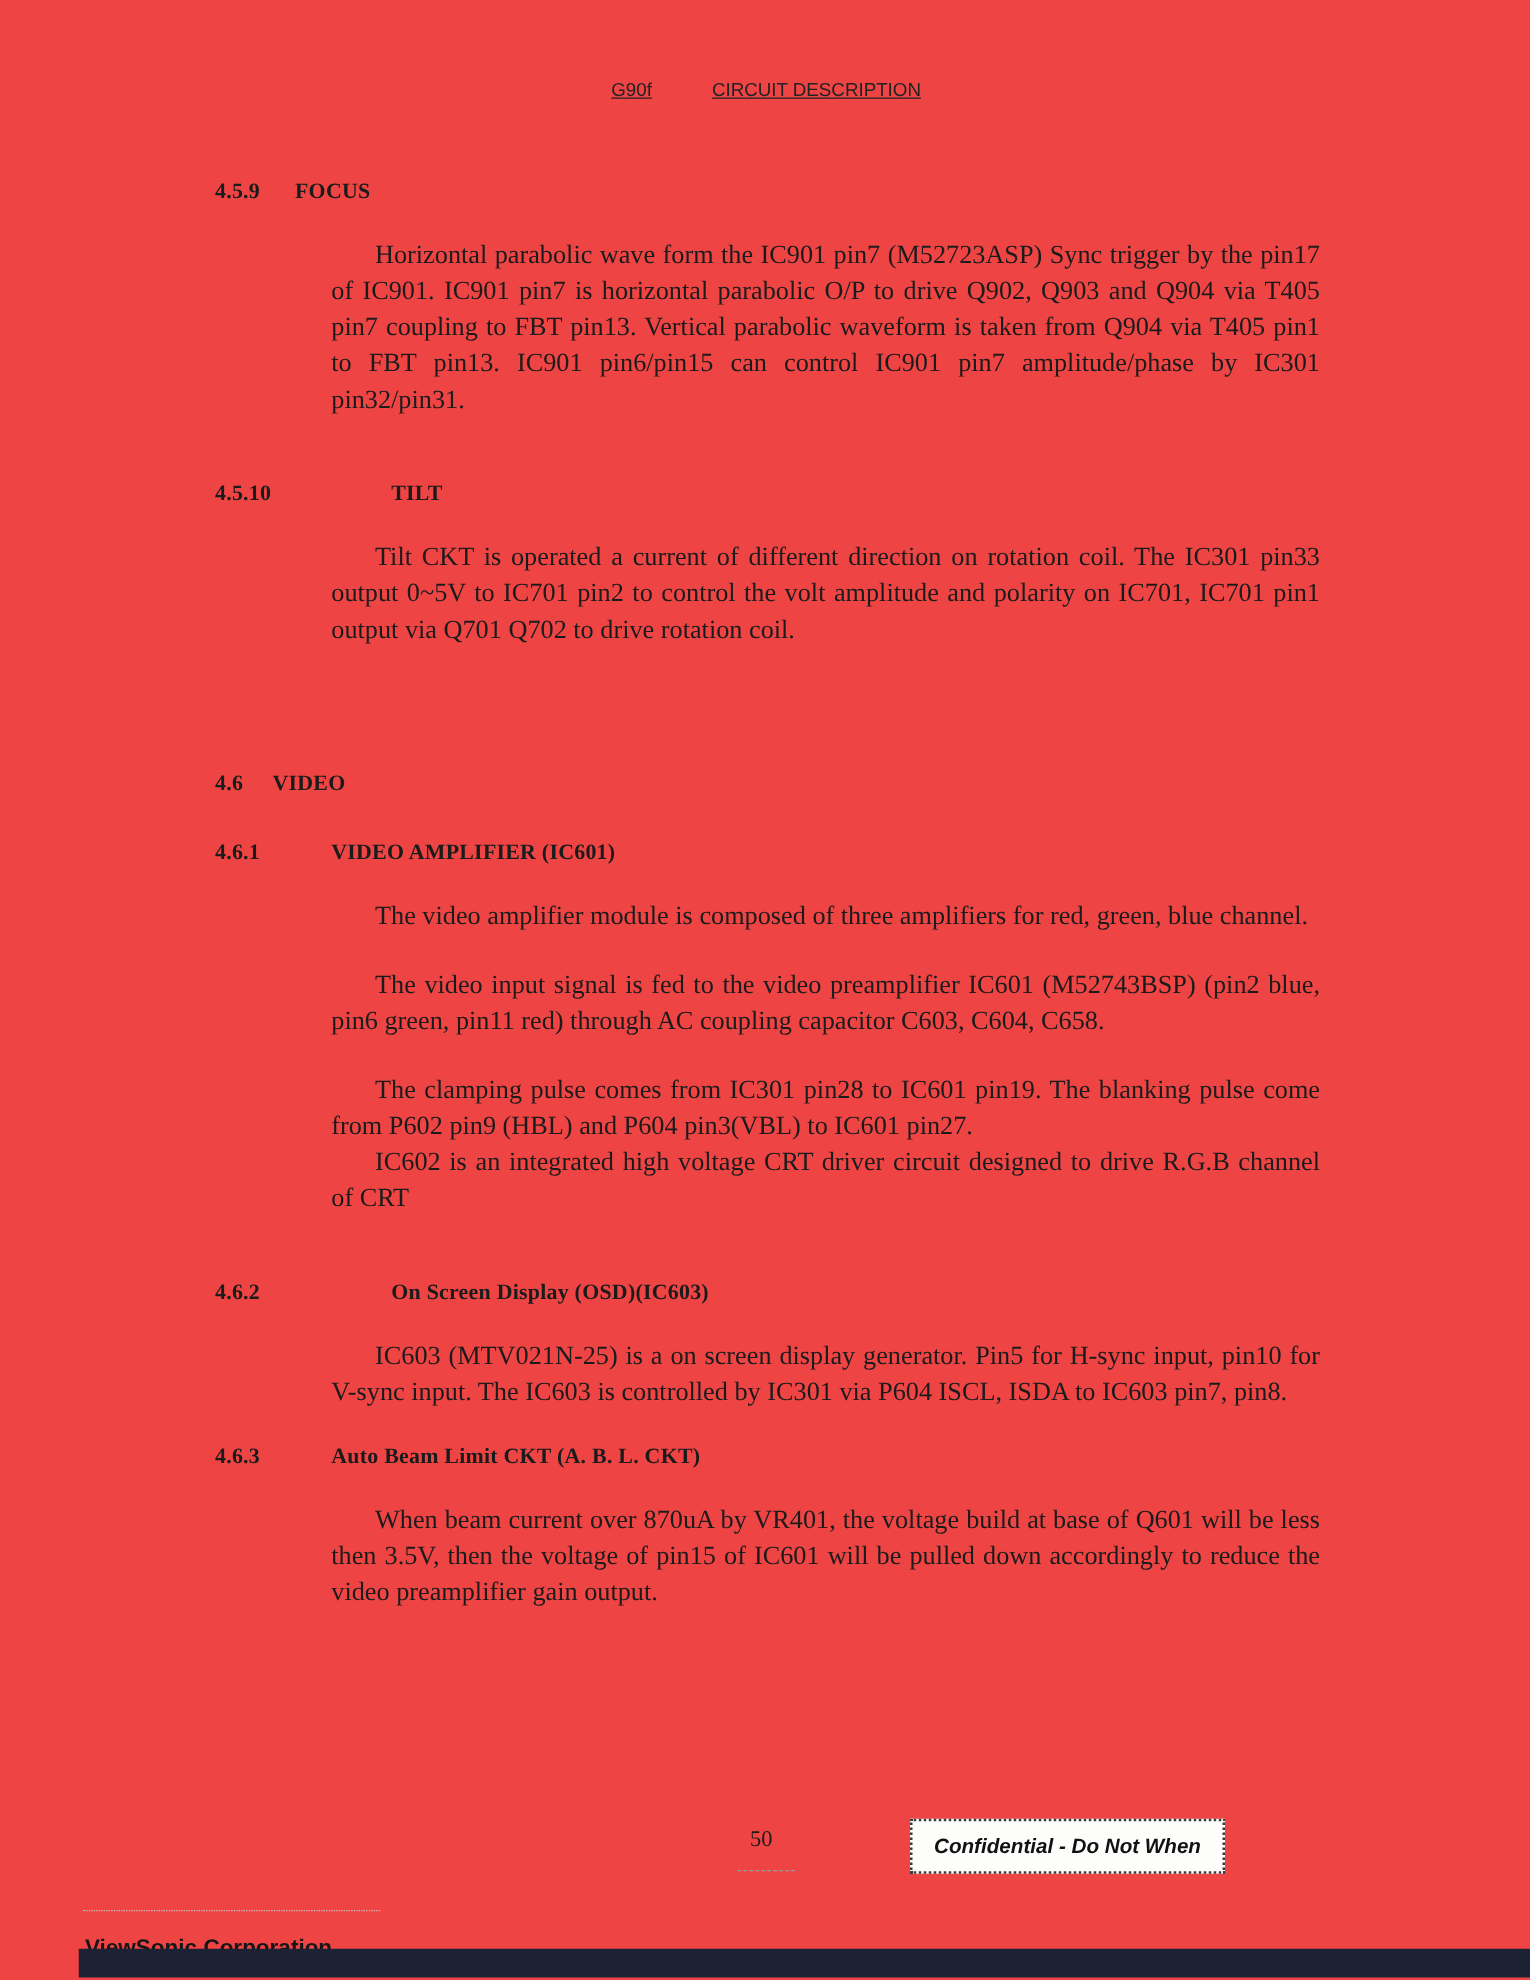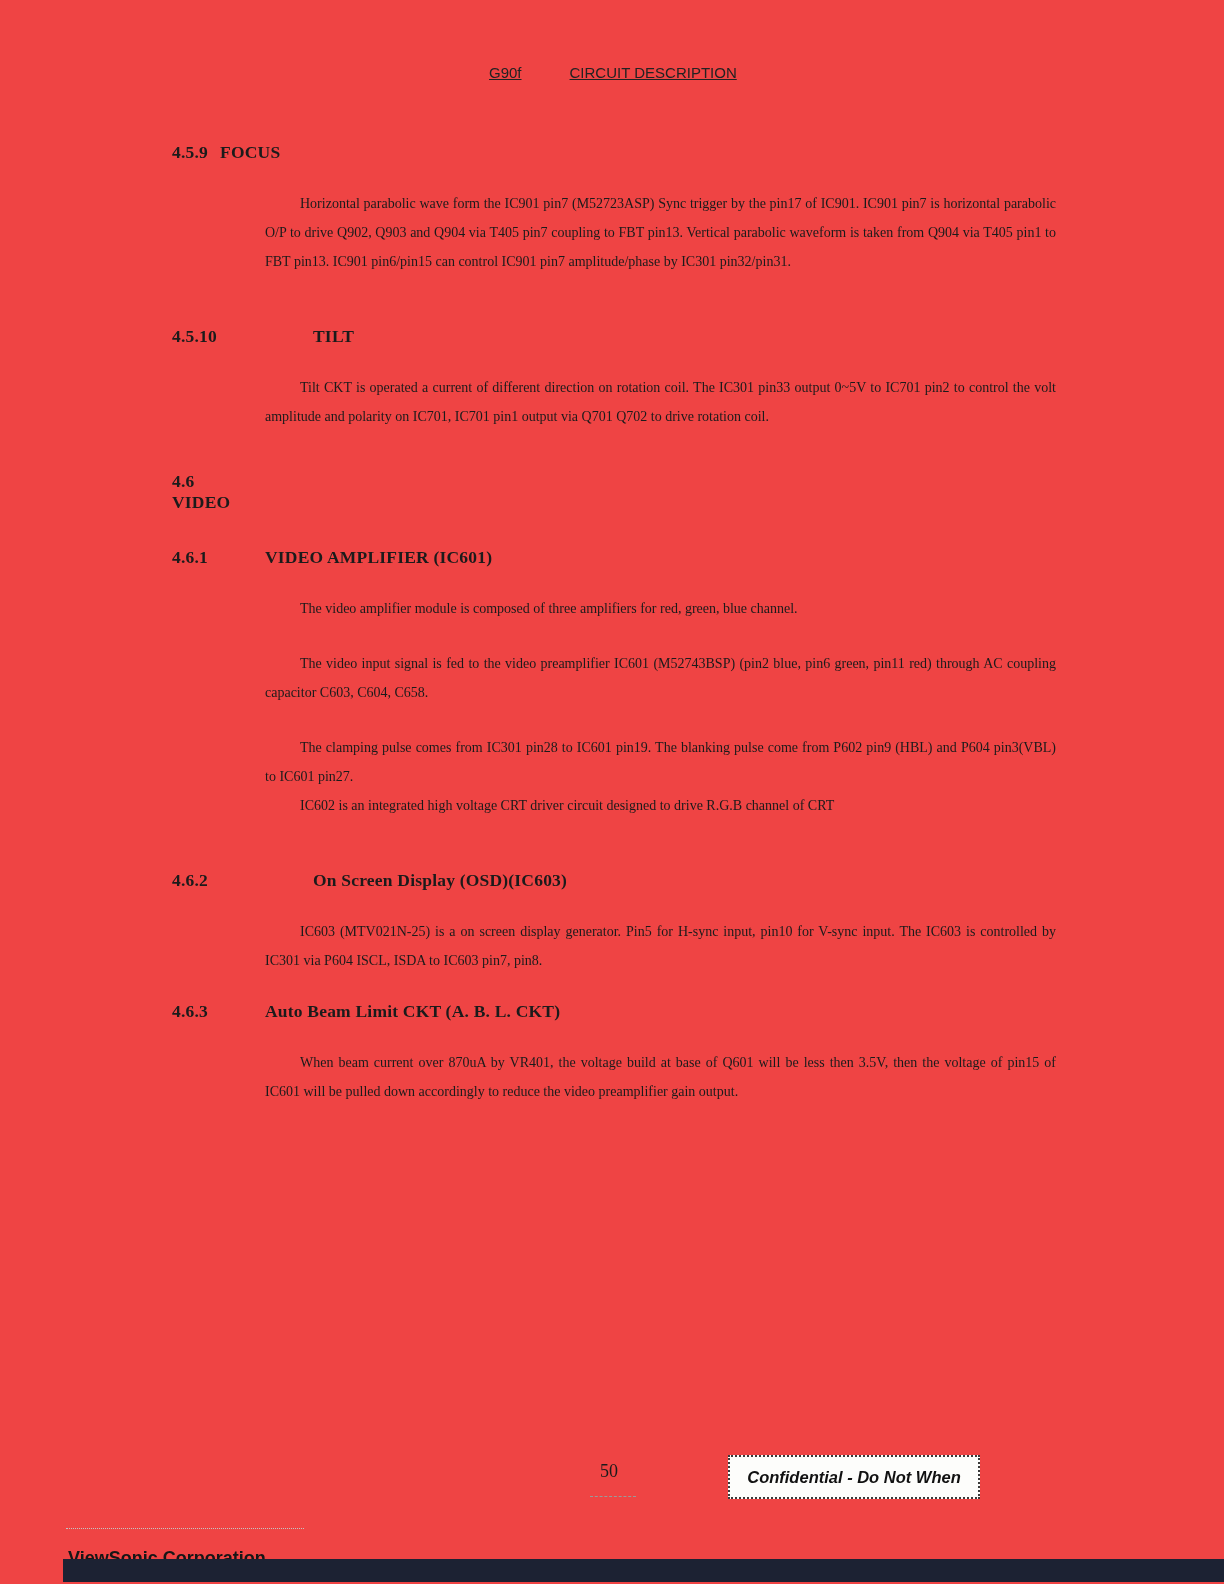--- a/index.html
+++ b/index.html
@@ -33,35 +33,35 @@
     left: 172px;
     width: 884px;
   }
   .sec {
     display: flex;
     font-weight: bold;
     font-size: 17.5px;
     letter-spacing: 0.2px;
   }
   .sec .num { flex: 0 0 auto; }
-  .sec.tab-none .num { margin-right: 12px; }
+  .sec.tab-none .num { margin-right: 28px; }
   .sec.tab-sm .num { width: 46px; }
   .sec.tab-lg .num { width: 93px; }
   .para {
     margin-left: 93px;
     width: 791px;
-    font-size: 14px;
+    font-size: 21px;
     line-height: 29px;
     text-align: justify;
     text-indent: 35px;
   }
   .gap-sm { margin-top: 26px; }
   .gap-md { margin-top: 34px; }
   .gap-lg { margin-top: 50px; gap: 48px; }
-  .gap-xl { margin-top: 40px; flex-direction: column; }
+  .gap-xl { margin-top: 98px; }
   .gap-0  { margin-top: 0; }
   
   .page-number {
     position: absolute;
     top: 1461px;
     left: 600px;
     font-size: 18px;
   }
   .page-number-underline {
     position: absolute;

